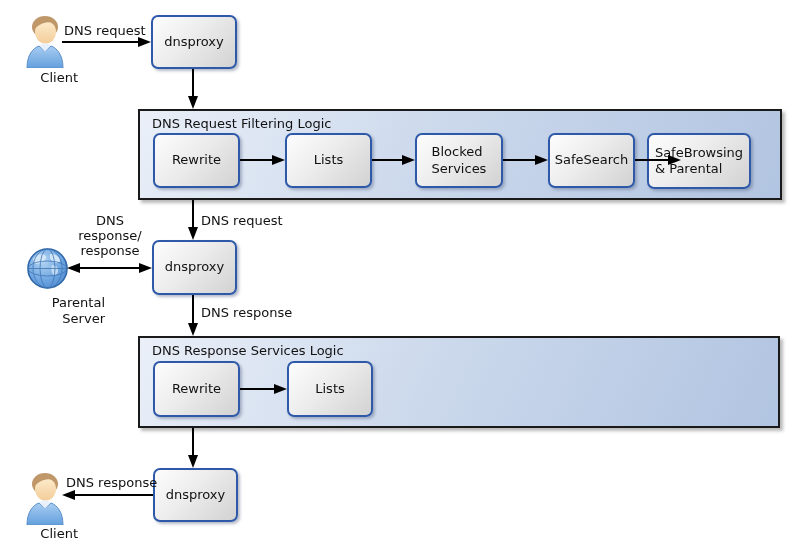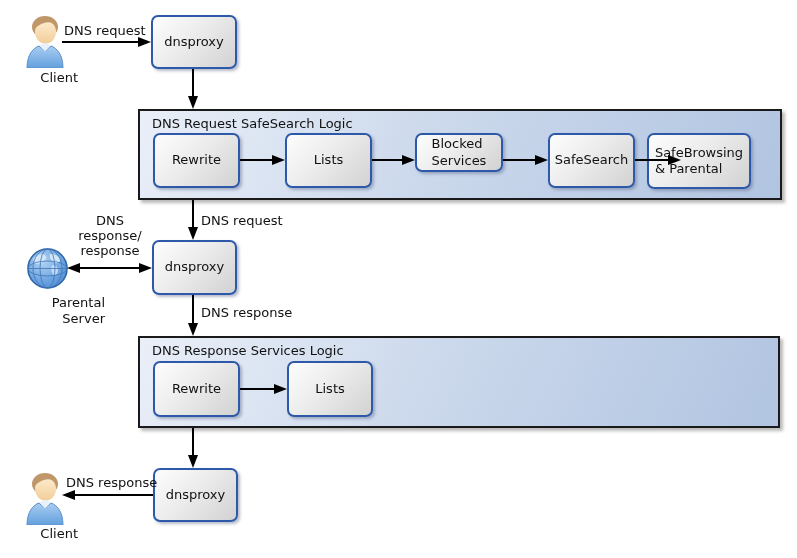--- a/index.html
+++ b/index.html
@@ -64,29 +64,29 @@
   <div class="ah ah-right" style="left:138px; top:37px;"></div>
 
   <div class="node" style="left:151px; top:15px; width:86px; height:54px;">
     <span>dnsproxy</span>
   </div>
 
   <div class="vline" style="left:192px; top:69px; height:28px;"></div>
   <div class="ah ah-down" style="left:188px; top:96px;"></div>
 
   <div class="container-box" style="left:138px; top:109px; width:644px; height:91px;">
-    <div class="container-title">DNS Request SafeSearch Logic</div>
+    <div class="container-title">DNS Request Filtering Logic</div>
   </div>
   <div class="node" style="left:153px; top:133px; width:87px; height:55px;">
     <span>Rewrite</span>
   </div>
   <div class="node" style="left:285px; top:133px; width:87px; height:55px;">
     <span>Lists</span>
   </div>
-  <div class="node" style="left:415px; top:133px; width:88px; height:39px;">
+  <div class="node" style="left:415px; top:133px; width:88px; height:55px;">
     <span>Blocked
 Services</span>
   </div>
   <div class="node" style="left:548px; top:133px; width:87px; height:55px;">
     <span>SafeSearch</span>
   </div>
   <div class="node" style="left:647px; top:133px; width:104px; height:56px;">
     <span>SafeBrowsing
 &amp; Parental</span>
   </div>

